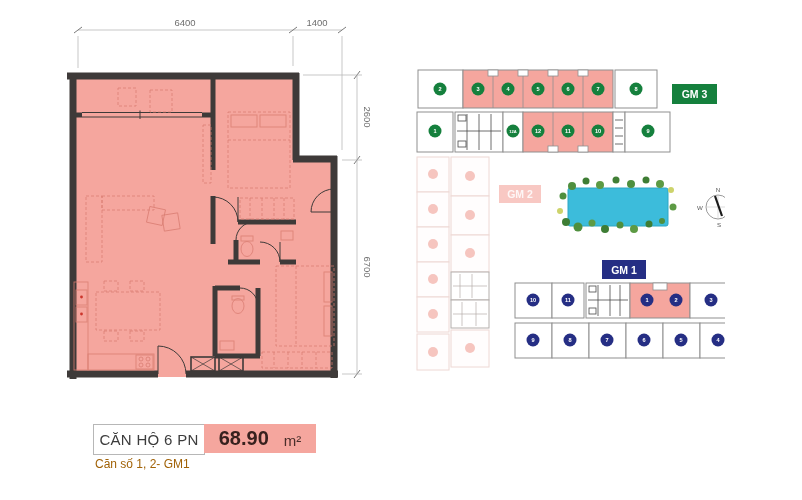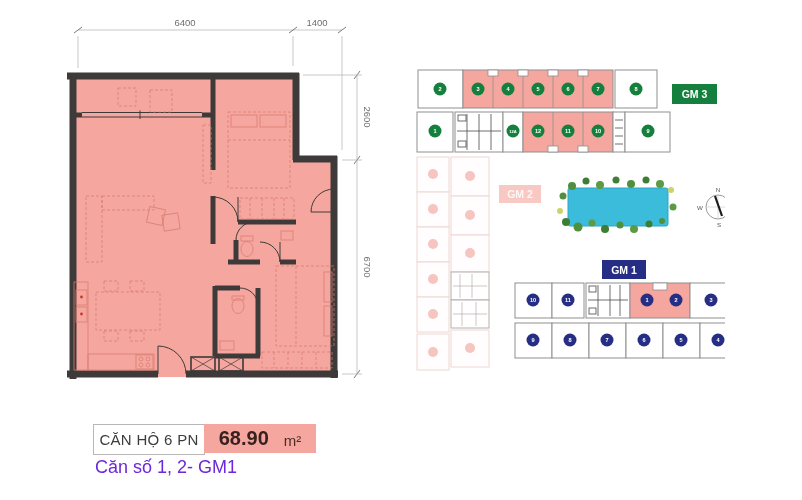--- a/index.html
+++ b/index.html
@@ -21,21 +21,21 @@
   .furn-d{stroke:#d97c71;stroke-width:.9;fill:none;opacity:.8;stroke-dasharray:3,2;}
   .door{stroke:#3e3a39;stroke-width:1;fill:none;}
   .dimline{stroke:#b9b9b9;stroke-width:.8;fill:none;}
   .tick{stroke:#7a7a7a;stroke-width:1;}
   .caption-box{position:absolute;display:flex;align-items:center;justify-content:center;}
   #type-box{left:93px;top:424px;width:110px;height:29px;background:#fff;border:1px solid #b7b7b7;
             font-size:15px;color:#3c3c3c;letter-spacing:.3px;}
   #area-box{left:204px;top:424px;width:112px;height:29px;background:#f5a69e;gap:15px;}
   #area-box .val{font-size:20px;font-weight:bold;color:#38211e;}
   #area-box .unit{font-size:15px;color:#4a2e2a;align-self:center;margin-top:4px;}
-  .note{position:absolute;top:457px;font-size:18px;color:#6d28d9;}
+  .note{position:absolute;top:457px;font-size:12px;color:#a16207;}
   #note-gm1{left:95px;}
   #note-gm3{left:267px;}
 </style>
 </head>
 <body>
 
 <div id="stage">
 
 <svg width="802" height="500" viewBox="0 0 802 500">
 

